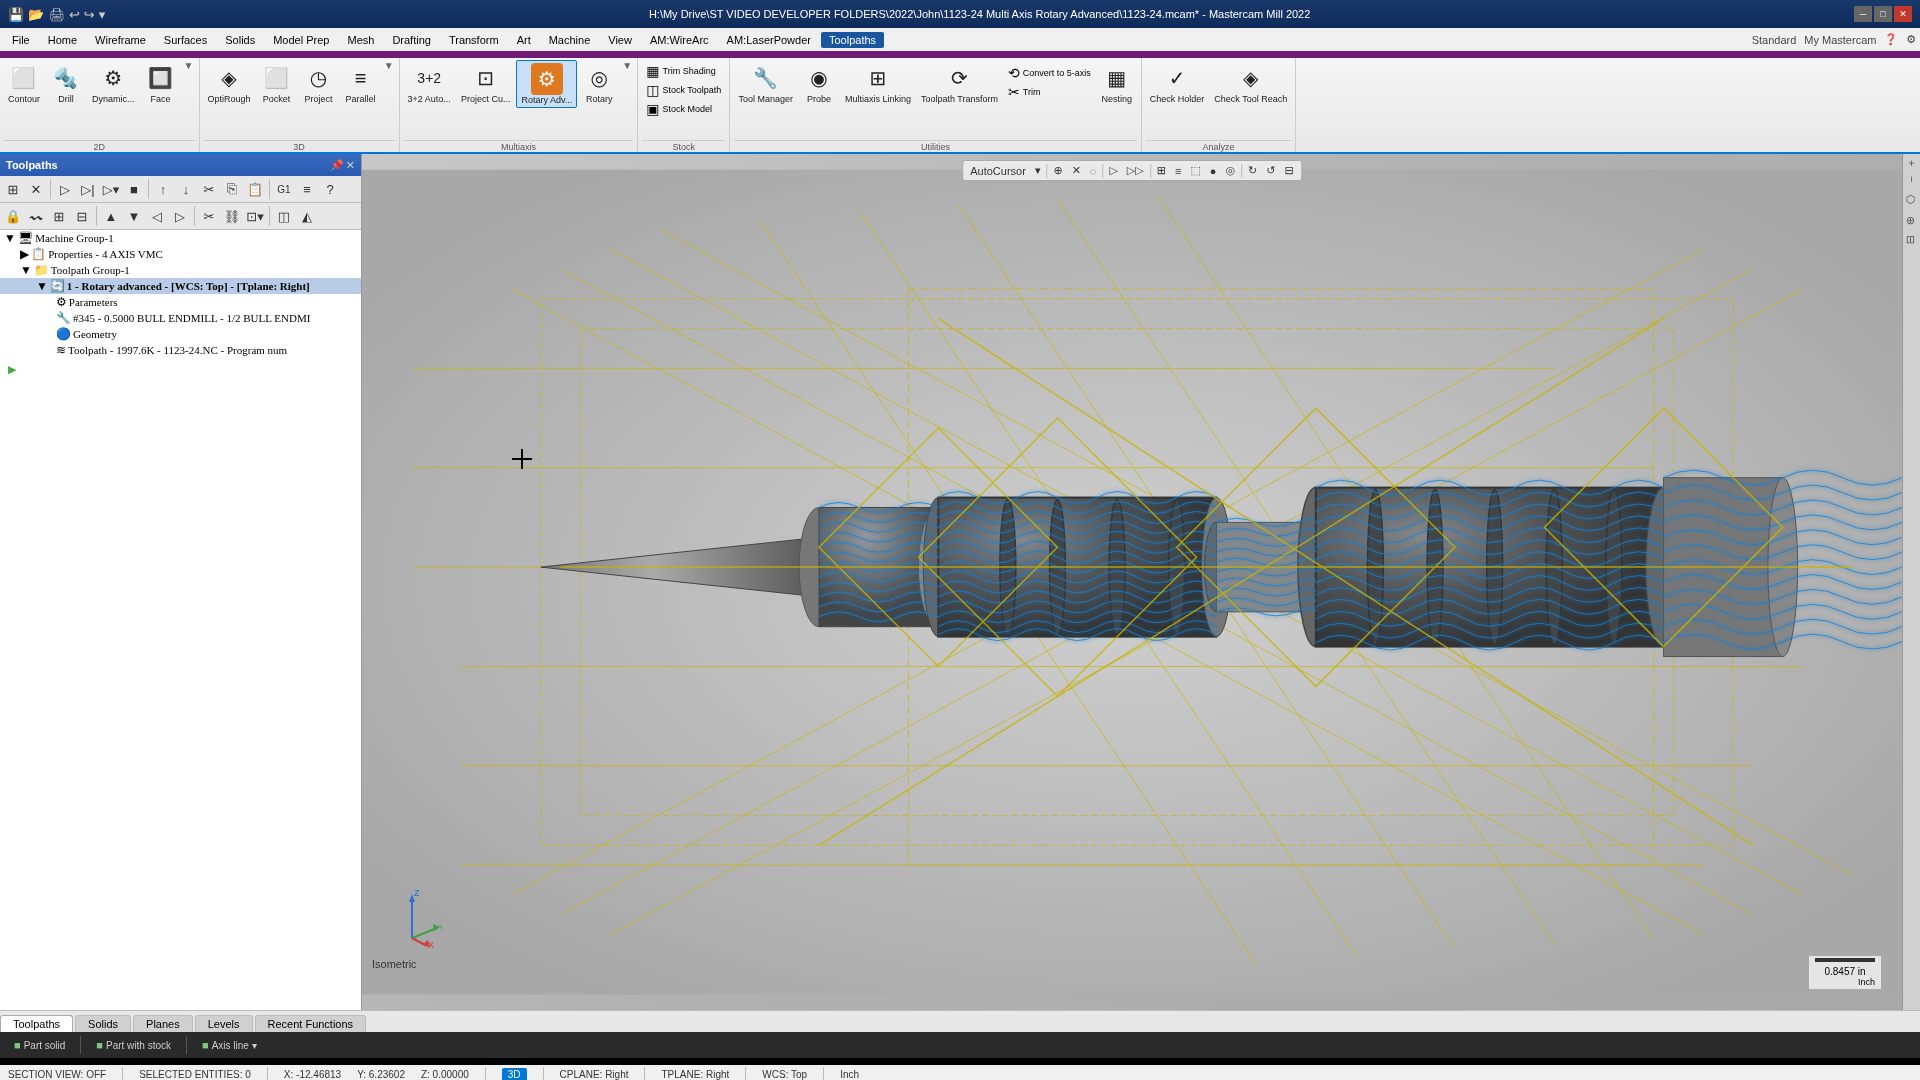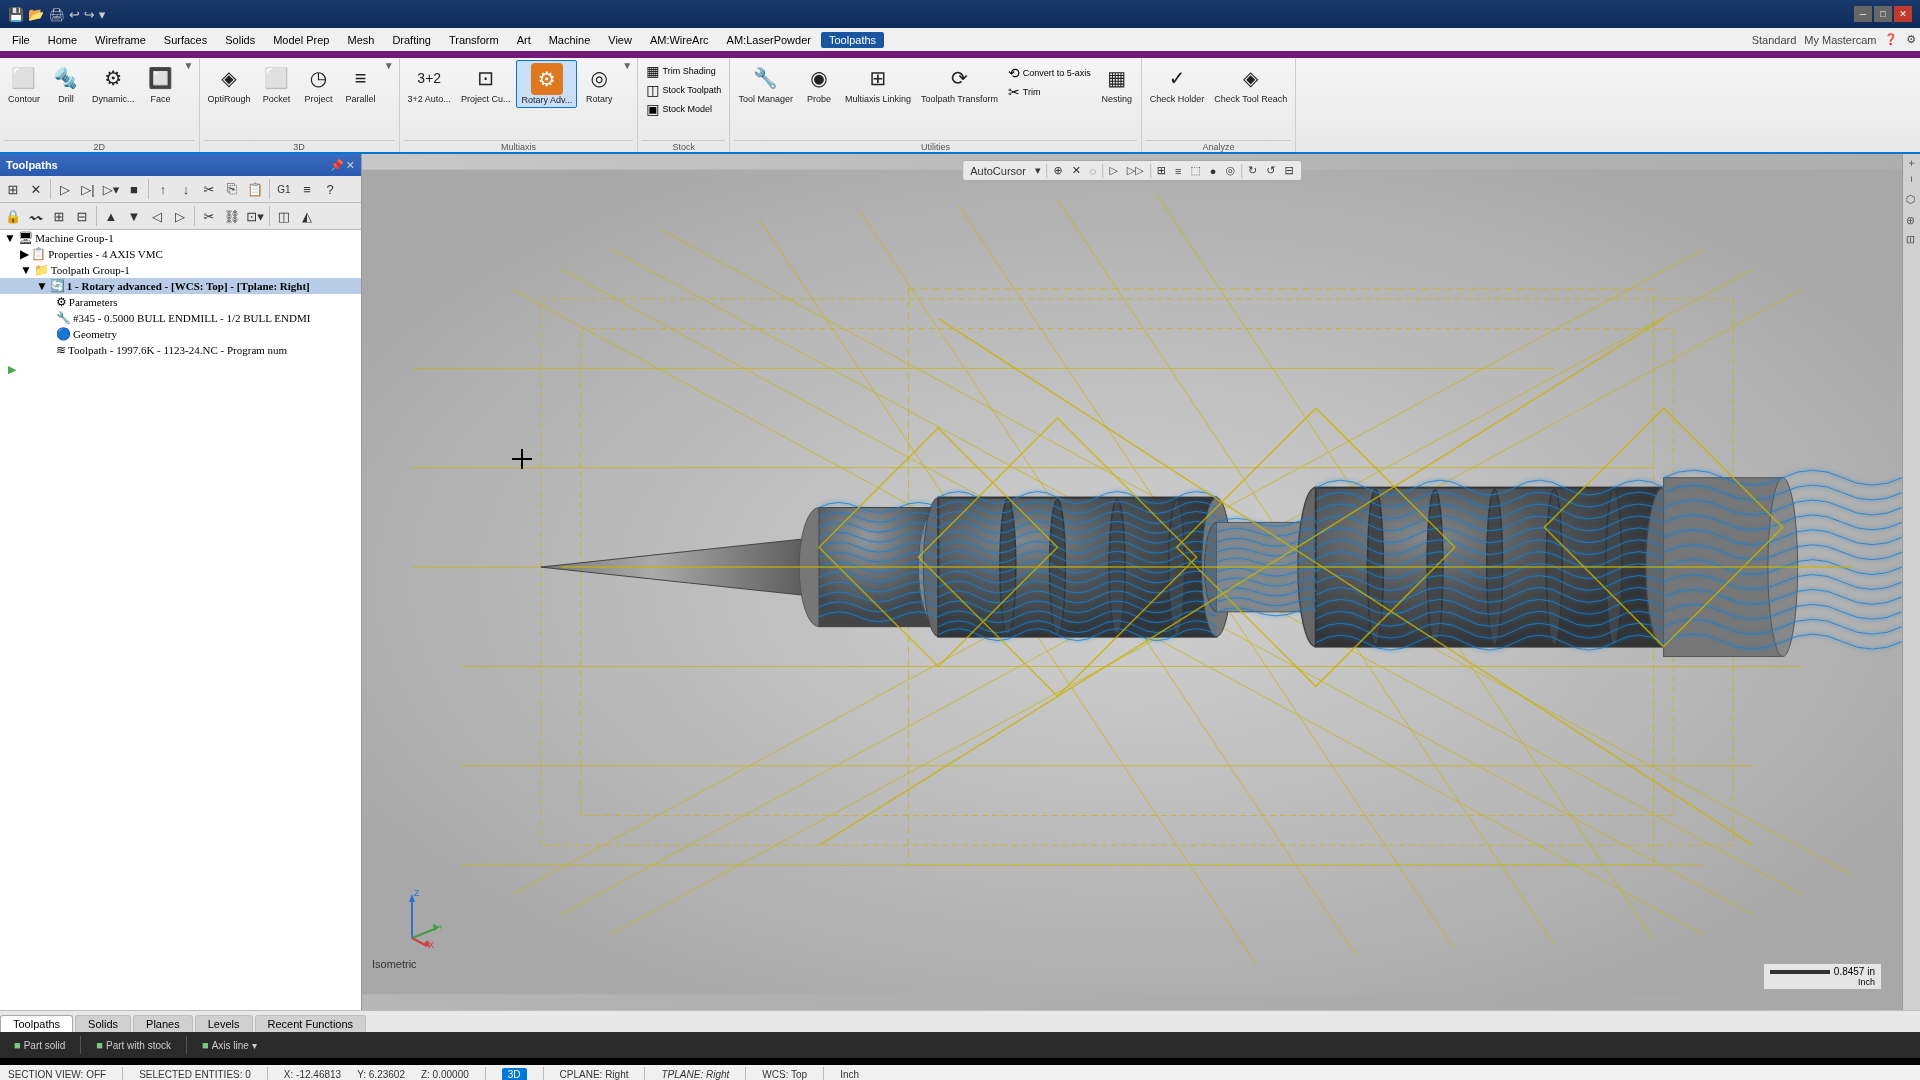--- a/index.html
+++ b/index.html
@@ -268,20 +268,21 @@
 
 <div id="titlebar">
   <div class="quick-access">
     <span class="quick-btn">💾</span>
     <span class="quick-btn">📂</span>
     <span class="quick-btn">🖨</span>
     <span class="quick-btn">↩</span>
     <span class="quick-btn">↪</span>
     <span class="quick-btn">▾</span>
   </div>
+  <div class="title">H:\My Drive\ST VIDEO DEVELOPER FOLDERS\2022\John\1123-24 Multi Axis Rotary Advanced\1123-24.mcam* - Mastercam Mill 2022</div>
   <div class="win-btns">
     <div class="win-btn">─</div>
     <div class="win-btn">□</div>
     <div class="win-btn close">✕</div>
   </div>
 </div>
 
 <div id="menubar">
   <div class="menu-item">File</div>
   <div class="menu-item">Home</div>
@@ -776,21 +777,21 @@
 
         <line x1="30" y1="50" x2="45" y2="58" stroke="#d04040" stroke-width="2"></line>
         <polygon points="48,60 42,55 46,52" fill="#d04040"></polygon>
         <text x="46" y="60" font-size="9" fill="#d04040">X</text>
       </svg>
     </div>
 
     <div id="isometric-label">Isometric</div>
 
     <div id="scale-indicator">
-      <div style="display:flex;align-items:center;gap:4px;">
+      <div style="display:flex;align-items:center;gap:4px;flex-direction:column;">
         <div style="width:60px;height:4px;background:#333;"></div>
         <span>0.8457 in</span>
       </div>
       <div style="font-size:9px;text-align:right;">Inch</div>
     </div>
   </div>
 
   <div id="right-panel">
     <div class="rp-btn">+</div>
     <div class="rp-btn">−</div>
@@ -832,18 +833,18 @@
   <span class="sb-item">SELECTED ENTITIES: 0</span>
   <div class="sb-separator"></div>
   <span class="sb-item">X: -12.46813</span>
   <span class="sb-item">Y: 6.23602</span>
   <span class="sb-item">Z: 0.00000</span>
   <div class="sb-separator"></div>
   <span class="sb-item" style="background:#0078d7;color:#fff;padding:1px 6px;border-radius:2px;cursor:pointer;">3D</span>
   <div class="sb-separator"></div>
   <span class="sb-item" style="cursor:pointer;">CPLANE: Right</span>
   <div class="sb-separator"></div>
-  <span class="sb-item" style="cursor:pointer;font-style:italic;">TPLANE: Right</span>
+  <span class="sb-item" style="cursor:pointer;">TPLANE: Right</span>
   <div class="sb-separator"></div>
   <span class="sb-item" style="cursor:pointer;">WCS: Top</span>
   <div class="sb-separator"></div>
   <span class="sb-item">Inch</span>
 </div>
 
 </body></html>

